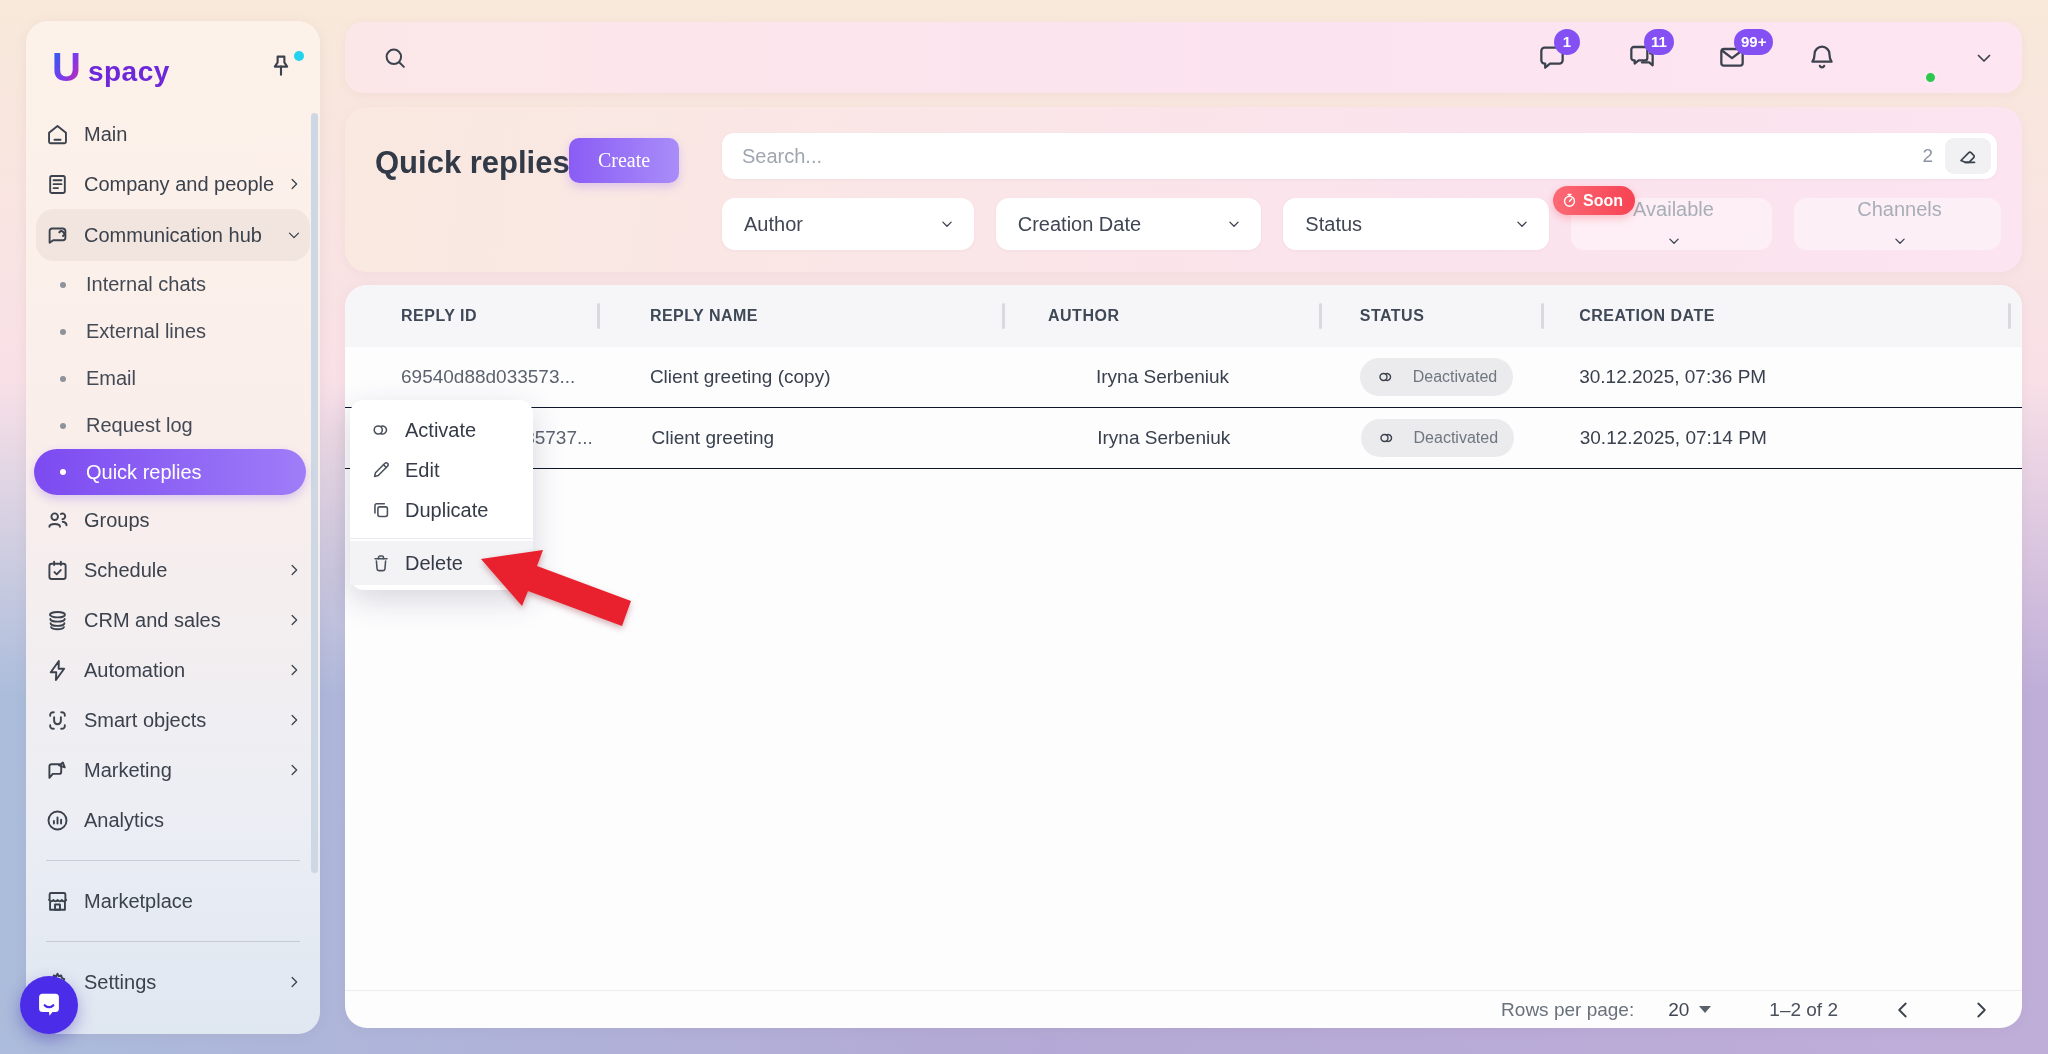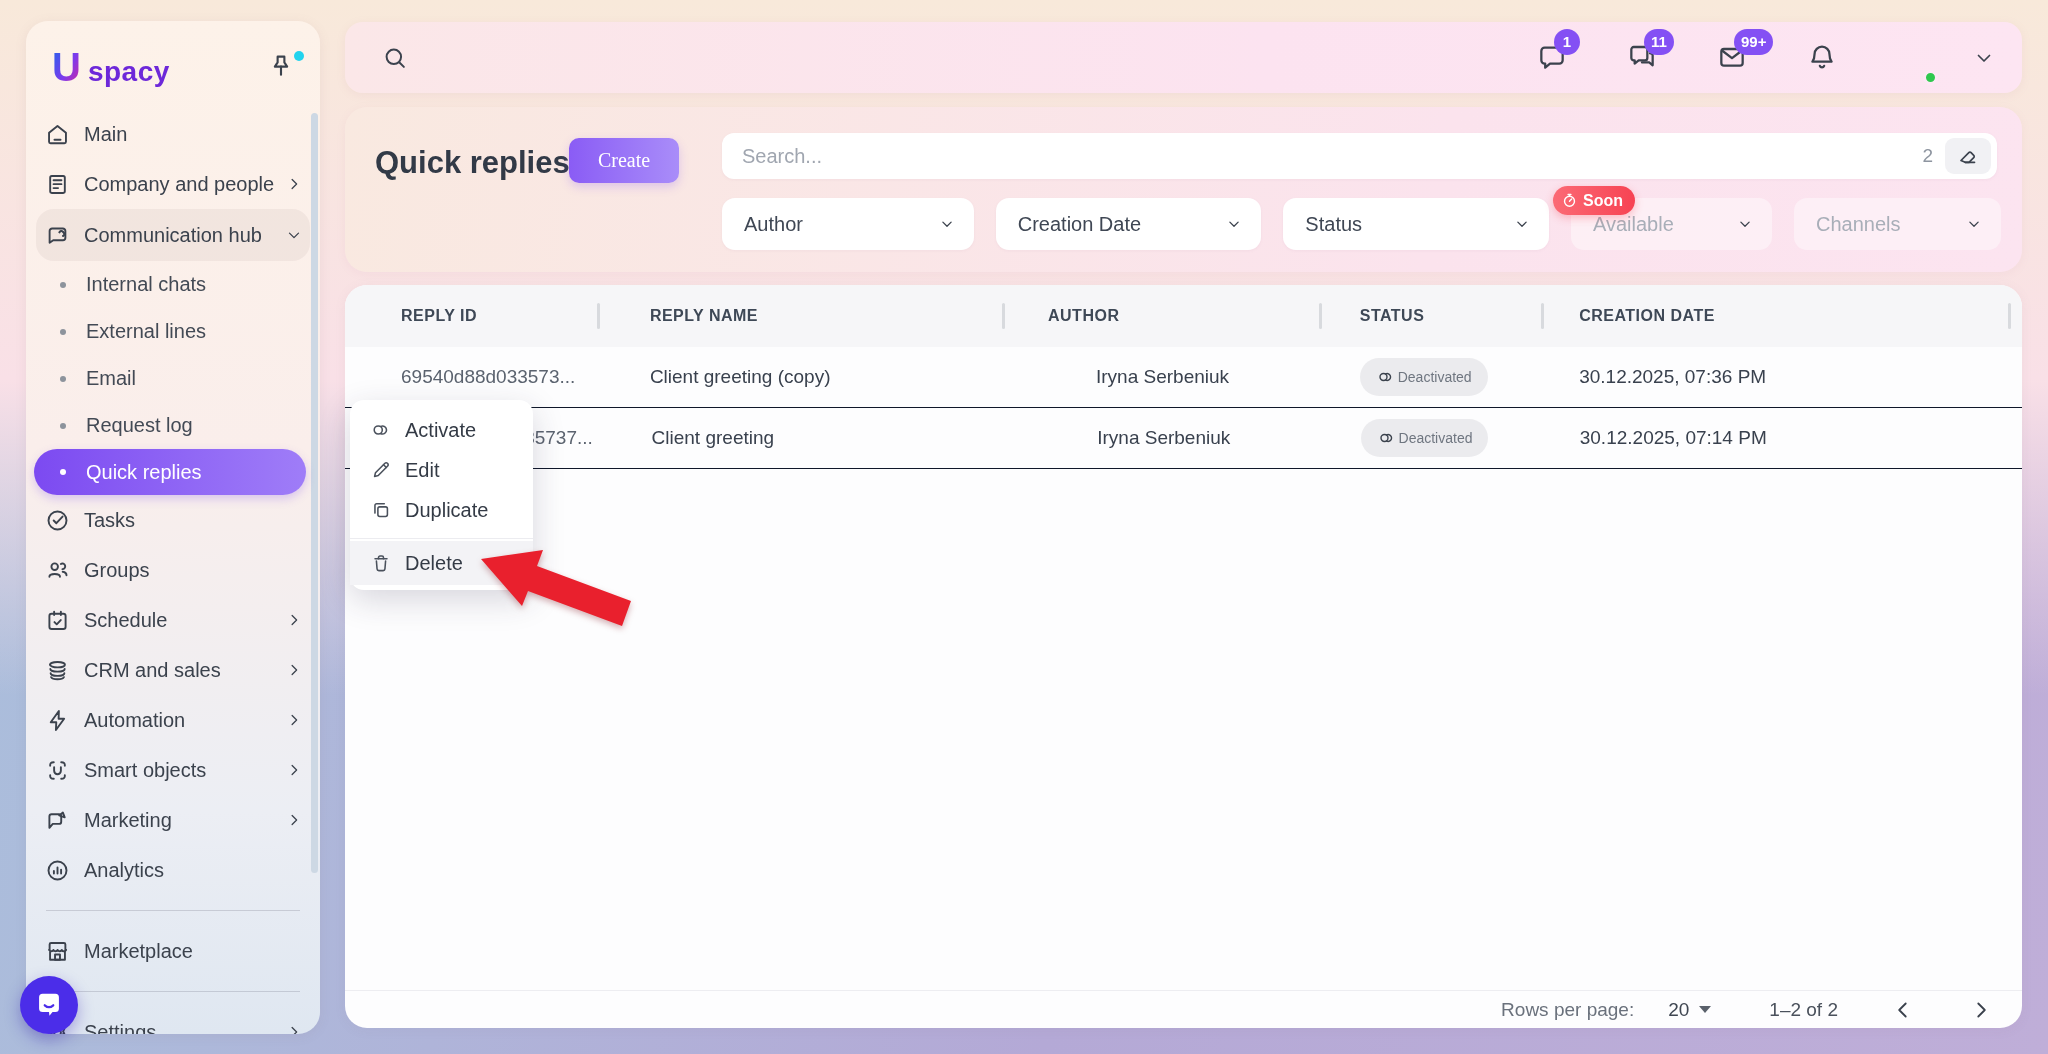--- a/index.html
+++ b/index.html
@@ -94,21 +94,21 @@
   .search-count{ font-size:19px; color:#8e95a0; margin-right:12px; }
   .eraser-btn{ width:46px; height:36px; border-radius:9px; background:#f1f1f4; border:none; cursor:pointer;
     margin-right:6px; display:flex; align-items:center; justify-content:center; }
 
   .filters{ position:absolute; left:377px; top:91px; right:21px; display:flex; }
   .fpill{ height:52px; border-radius:13px; background:#fff; display:flex; align-items:center;
     justify-content:space-between; padding:0 18px 0 22px; margin-right:22px; cursor:pointer; position:relative;
     box-shadow:0 1px 3px rgba(160,120,150,.07); }
   .fpill .flabel{ font-size:20px; color:#3f4754; }
   .fpill .fchev{ width:18px; height:18px; color:#b0b6bf; }
-  .fpill.disabled{ background:rgba(255,255,255,.42); box-shadow:none; cursor:default; }
+  .fpill.disabled{ background:rgba(255,255,255,.42); box-shadow:none; cursor:default;flex-direction:column; }
   .fpill.disabled .flabel{ color:#a8aeb8; }
   .fpill.disabled .fchev{ color:#c7ccd3; }
   .f-author{ width:253px; } .f-cdate{ width:267px; } .f-status{ width:267px; }
   .f-avail{ width:202px; } .f-chan{ width:208px; margin-right:0; }
   .soon-badge{ position:absolute; left:-18px; top:-12px; height:29px; padding:0 12px 0 8px; border-radius:15px;
     background:linear-gradient(90deg,#fb6a75,#f74353); color:#fff; font-size:16px; font-weight:600;
     display:flex; align-items:center; gap:5px; box-shadow:0 3px 8px rgba(247,67,83,.3); }
 
   
   .table-card{ position:absolute; left:345px; top:285px; width:1677px; height:743px; border-radius:22px;
@@ -122,21 +122,21 @@
   .trow{ height:61px; display:flex; align-items:center; border-bottom:1px solid #0f172a; cursor:pointer; }
   .cell{ font-size:19px; color:#39414e; display:flex; align-items:center; }
   .cell-id{ color:#5b636f; }
   .cell-id.offset{ padding-left:158px; }
   .avatar-sm{ width:36px; height:36px; border-radius:50%; flex:0 0 36px; margin-right:12px;
     background:
       radial-gradient(circle at 50% 40%, #ef74ab 0 30%, transparent 31%),
       linear-gradient(180deg,#b9c9a8 0%,#e7e0d2 38%,#e870a6 58%,#a9b7cd 82%,#8fa3b f 100%),
       linear-gradient(180deg,#b9c9a8 0%,#e7e0d2 38%,#e870a6 58%,#a9b7cd 82%,#8fa3bf 100%); }
   .status-pill{ height:38px; border-radius:19px; background:#ebebee; display:flex; align-items:center;
-    padding:0 16px; gap:2px; font-size:14px; color:#6f7680; }
+    padding:0 16px; gap:17px; font-size:16px; color:#6f7680; }
   .pag-bar{ position:absolute; left:0; right:0; bottom:0; height:38px; border-top:1px solid #ededf1;
     display:flex; align-items:center; justify-content:flex-end; padding-right:28px; }
   .pag-label{ font-size:19px; color:#6a717c; }
   .pag-select{ display:flex; align-items:center; gap:10px; margin-left:34px; cursor:pointer; }
   .pag-select .pval{ font-size:19px; color:#3f4651; }
   .caret-down{ width:0; height:0; border-left:6px solid transparent; border-right:6px solid transparent;
     border-top:7px solid #5a616b; }
   .pag-range{ font-size:19px; color:#4a515c; margin-left:58px; }
   .pag-nav{ width:26px; height:26px; color:#c6cbd1; margin-left:52px; cursor:default; }
 
@@ -228,29 +228,20 @@
       </div>
       <div class="sub-item">
         <span class="bullet"></span>
         <span class="nlabel">Request log</span>
       </div>
       <div class="sub-item active">
         <span class="bullet"></span>
         <span class="nlabel">Quick replies</span>
       </div>
 
-      <div class="nav-item">
-        <span class="nicon">
-          <svg class="ic" width="27" height="27" viewBox="0 0 24 24">
-              <circle cx="12" cy="12" r="8"></circle>
-              <path d="M8.6 12 l2.4 2.4 L16.5 8.5"></path>
-            </svg>
-        </span>
-        <span class="nlabel">Tasks</span>
-      </div>
 
       <div class="nav-item">
         <span class="nicon">
           <svg class="ic" width="27" height="27" viewBox="0 0 24 24">
               <circle cx="9.5" cy="8.6" r="2.9"></circle>
               <path d="M4.8 17.5 c0-3.1 9.4-3.1 9.4 0"></path>
               <path d="M15 6.2 a2.5 2.5 0 1 1 1.4 4.6"></path>
               <path d="M16.6 13.1 c2.2.4 3.4 1.6 3.4 3.1"></path>
             </svg>
         </span>

